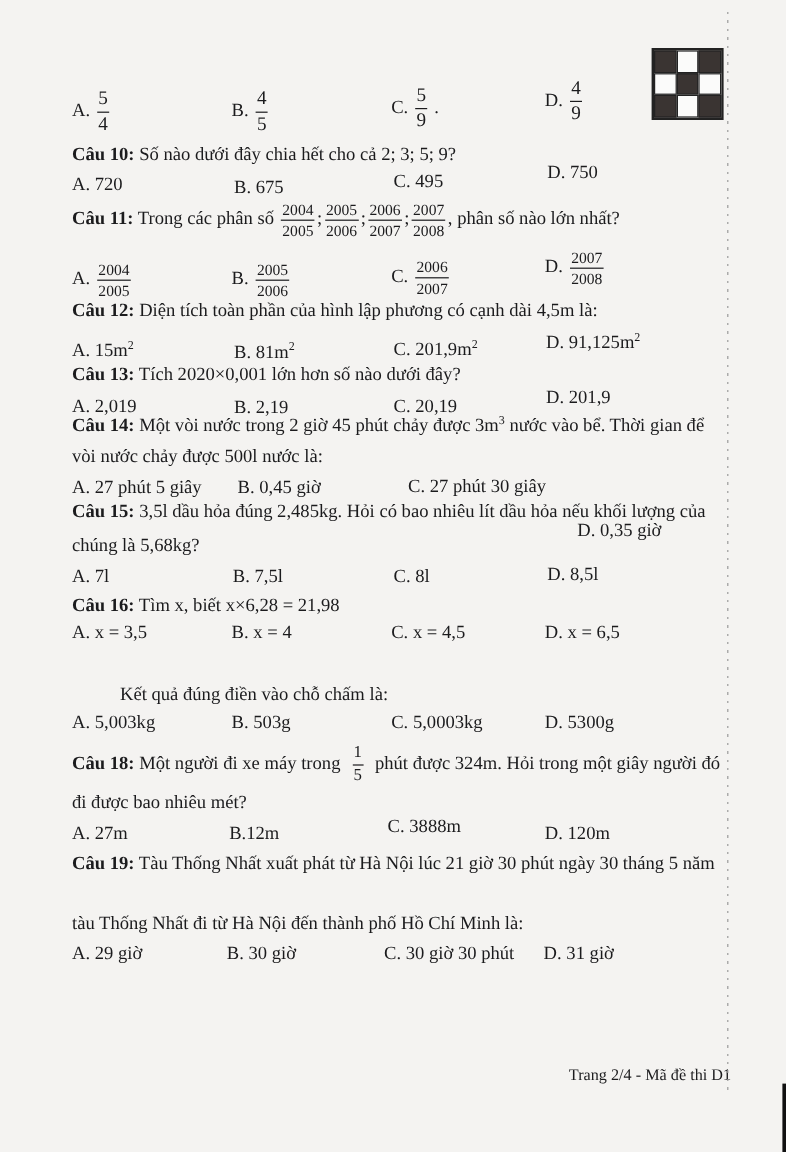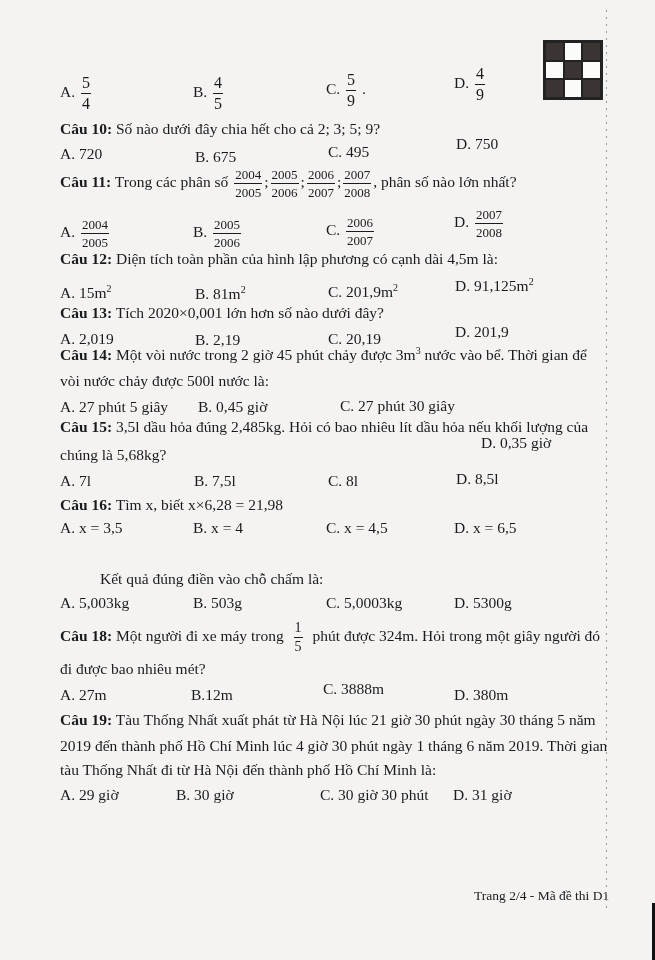--- a/index.html
+++ b/index.html
@@ -188,30 +188,29 @@
     <span class="frac" style="font-size:14px;margin:0 6px;">
         <span class="num">1</span>
         <span class="den">5</span>
       </span>
     <span>phút được 324m. Hỏi trong một giây người đó</span>
   </div>
   <div class="q" style="top:660px;">đi được bao nhiêu mét?</div>
   <div class="opt" style="left:60px;top:686px;">A. 27m</div>
   <div class="opt" style="left:191px;top:686px;">B.12m</div>
   <div class="opt" style="left:323px;top:680px;">C. 3888m</div>
-  <div class="opt" style="left:454px;top:686px;">D. 380m</div>
+  <div class="opt" style="left:454px;top:686px;">D. 120m</div>
 
   <div class="q" style="top:711px;">
     <b>Câu 19:</b>
     <span>Tàu Thống Nhất xuất phát từ Hà Nội lúc 21 giờ 30 phút ngày 30 tháng 5 năm</span>
   </div>
-  <div class="q" style="top:737px;">2019 đến thành phố Hồ Chí Minh lúc 4 giờ 30 phút ngày 1 tháng 6 năm 2019. Thời gian</div>
   <div class="q" style="top:761px;">tàu Thống Nhất đi từ Hà Nội đến thành phố Hồ Chí Minh là:</div>
   <div class="opt" style="left:60px;top:786px;">A. 29 giờ</div>
-  <div class="opt" style="left:176px;top:786px;">B. 30 giờ</div>
+  <div class="opt" style="left:189px;top:786px;">B. 30 giờ</div>
   <div class="opt" style="left:320px;top:786px;">C. 30 giờ 30 phút</div>
   <div class="opt" style="left:453px;top:786px;">D. 31 giờ</div>
 
   <div class="footer">Trang 2/4 - Mã đề thi D1</div>
 
   <div class="rmark" style="top:10px;height:900px;"></div>
   <div class="edge"></div>
 </div>
 
 </body></html>

